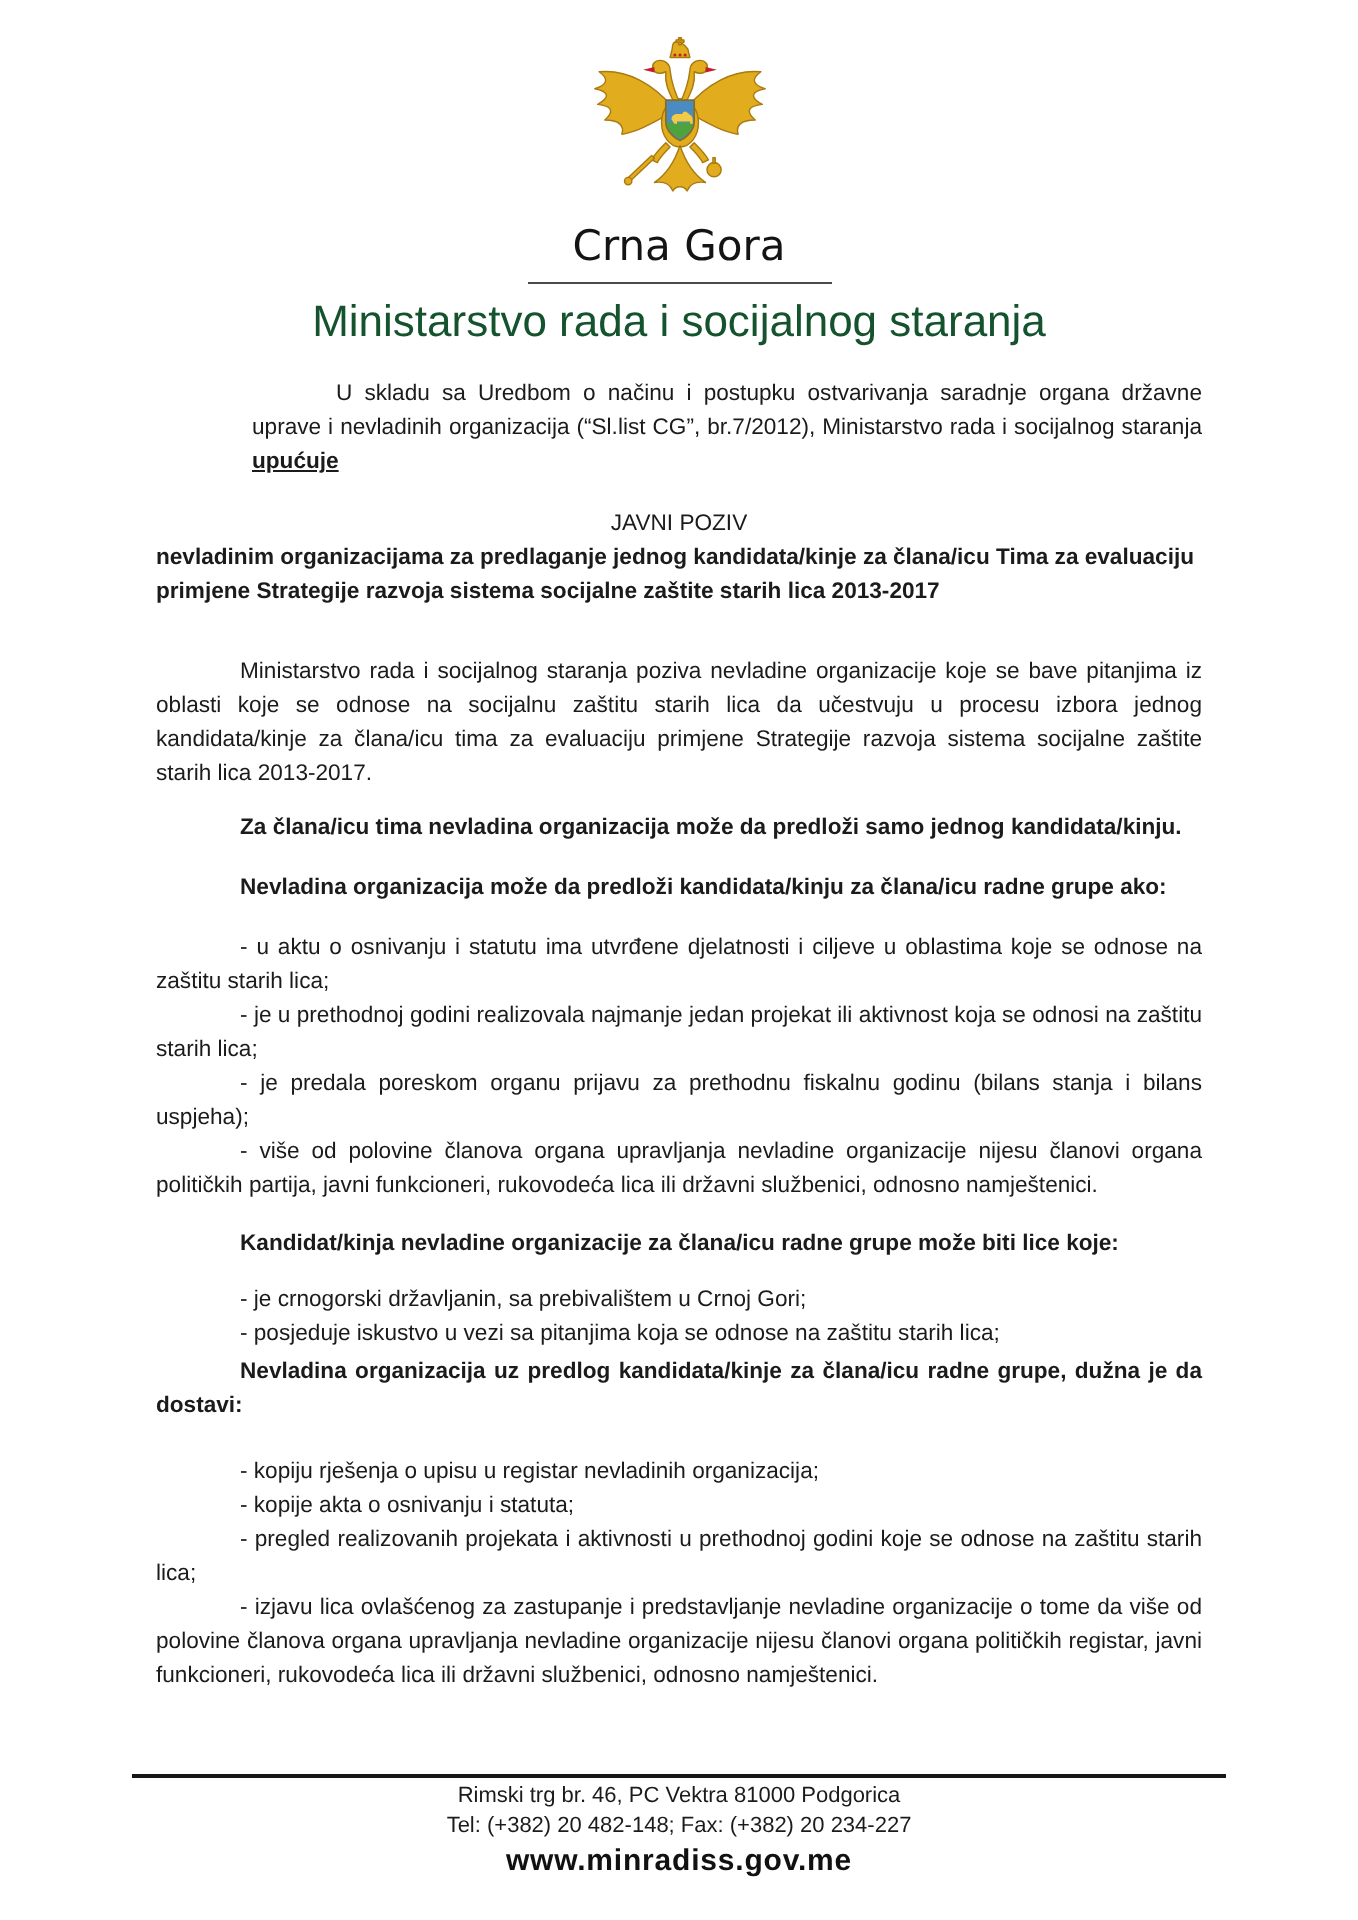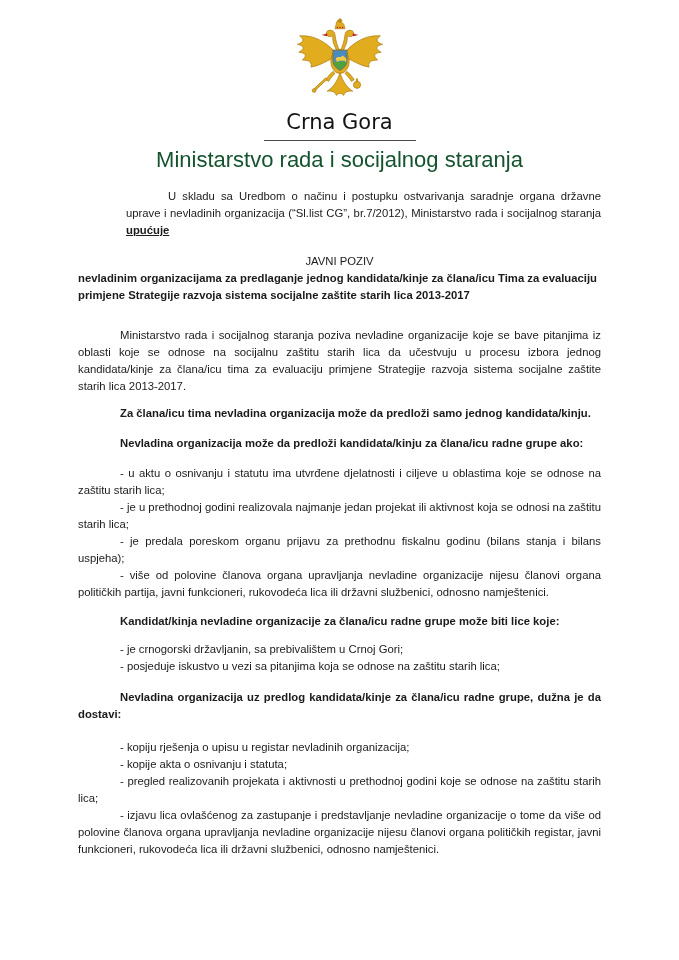--- a/index.html
+++ b/index.html
@@ -18,21 +18,21 @@
   .para{text-indent:42px;margin:0;}
   .m-intro{margin-top:17px;margin-left:48px;}
   .emph{font-weight:bold;text-decoration:underline;}
   .call-title{margin-top:14px;text-align:center;font-weight:normal;text-indent:0;}
   .call-subtitle{text-align:left;font-weight:bold;text-indent:0;margin:0;}
   .m-invitation{margin-top:23px;}
   .bold-note{font-weight:bold;text-indent:42px;margin-top:10px;}
   .section-heading{font-weight:bold;text-indent:42px;text-align:justify;}
   .sh-1{margin-top:13px;}
   .sh-2{margin-top:12px;}
-  .sh-3{margin-top:14px;}
+  .sh-3{margin-top:2px;}
   .items{margin-top:13px;}
   .items-2{margin-top:8px;}
   .items-3{margin-top:16px;}
   .item{text-indent:42px;text-align:justify;}
 
   
   .footer{position:absolute;left:0;right:0;top:887px;text-align:center;}
   .footer-rule{margin:0 66px;border-top:2px solid #161616;}
   .footer-address,.footer-contacts{font-size:11px;line-height:15px;color:#1b1b1b;margin-top:2px;}
   .footer-contacts{margin-top:0;}
@@ -121,14 +121,20 @@
 
     <p class="section-heading sh-3">Nevladina organizacija uz predlog kandidata/kinje za člana/icu radne grupe,  dužna je da dostavi:</p>
     <div class="items items-3">
       <div class="item">- kopiju rješenja o upisu u registar nevladinih organizacija;</div>
       <div class="item">- kopije akta o osnivanju i statuta;</div>
       <div class="item">- pregled realizovanih projekata i aktivnosti u prethodnoj godini koje se odnose na zaštitu starih lica;</div>
       <div class="item">- izjavu lica ovlašćenog za zastupanje i predstavljanje nevladine organizacije o tome da više od polovine članova organa upravljanja nevladine organizacije nijesu članovi organa političkih registar, javni funkcioneri, rukovodeća lica ili državni službenici, odnosno namještenici.</div>
     </div>
   </div>
 
+  <div class="footer">
+    <div class="footer-rule"></div>
+    <div class="footer-address">Rimski trg br. 46, PC Vektra 81000 Podgorica</div>
+    <div class="footer-contacts">Tel: (+382) 20 482-148;  Fax: (+382) 20 234-227</div>
+    <div class="footer-site">www.minradiss.gov.me</div>
+  </div>
 
 </div>
 
 </body></html>

